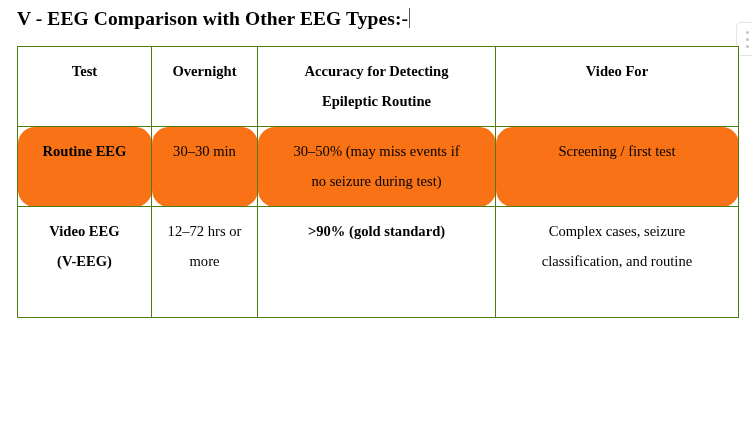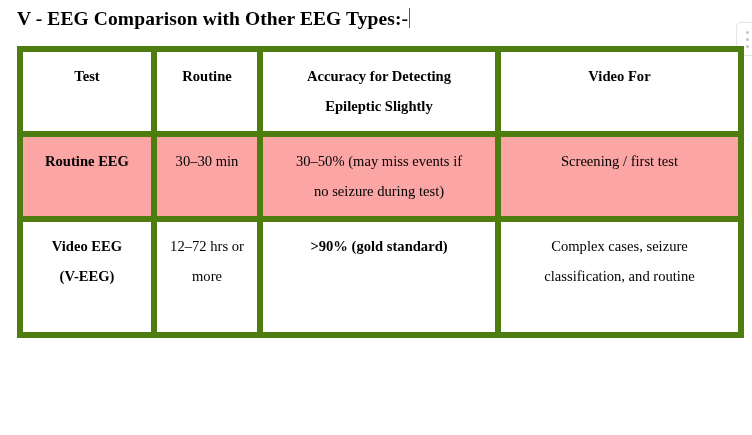--- a/index.html
+++ b/index.html
@@ -72,37 +72,37 @@
   .eeg-table {
     position: absolute;
     left: 17px;
     top: 46px;
     width: 721px;
     border-collapse: collapse;
     table-layout: fixed;
     font-size: 14.6px;
   }
   .eeg-table td, .eeg-table th {
-    border: 6px solid #4d7c0f;
+    border: 1px solid #4d7c0f;
     padding: 0;
     vertical-align: top;
     text-align: center;
   }
 
   .cell-inner {
     padding: 9px 6px 10px 6px;
     line-height: 30px;
     text-align: center;
   }
 
   th .cell-inner {
     font-weight: bold;
   }
 
-  tr.shaded td { background: #fca5a5; }
+  tr.shaded td { background: #f97316; border-radius: 17px; }
   tr.plain td { background: #ffffff; }
 
   thead tr th { background: #ffffff; }
 
   .bold { font-weight: bold; }
 
   
   col.c1 { width: 134px; }
   col.c2 { width: 106px; }
   col.c3 { width: 238px; }
@@ -136,26 +136,26 @@
         <col class="c2">
         <col class="c3">
         <col class="c4">
     </colgroup>
     <thead>
       <tr class="hdr">
         <th>
           <div class="cell-inner">Test</div>
         </th>
         <th>
-          <div class="cell-inner">Routine</div>
+          <div class="cell-inner">Overnight</div>
         </th>
         <th>
           <div class="cell-inner">
             <div>Accuracy for Detecting</div>
-            <div>Epileptic Slightly</div>
+            <div>Epileptic Routine</div>
           </div>
         </th>
         <th>
           <div class="cell-inner">Video For</div>
         </th>
       </tr>
     </thead>
     <tbody>
 
       <tr class="shaded r1">

